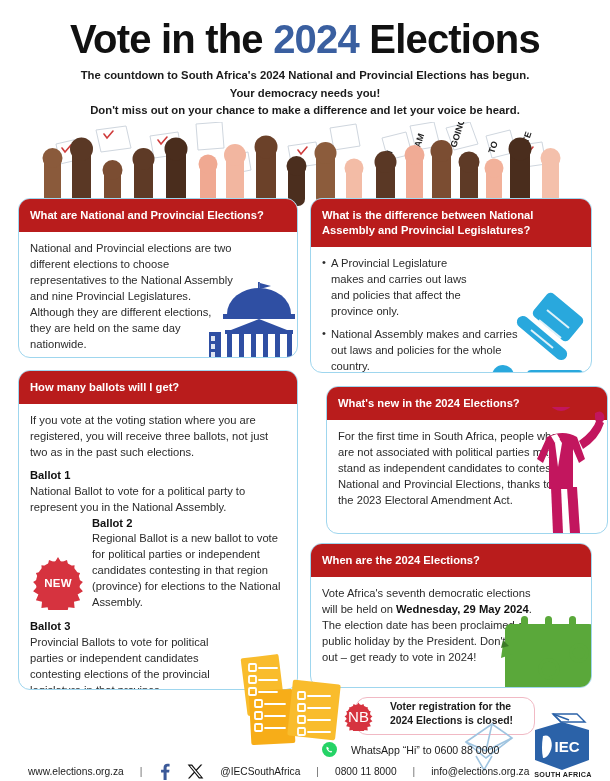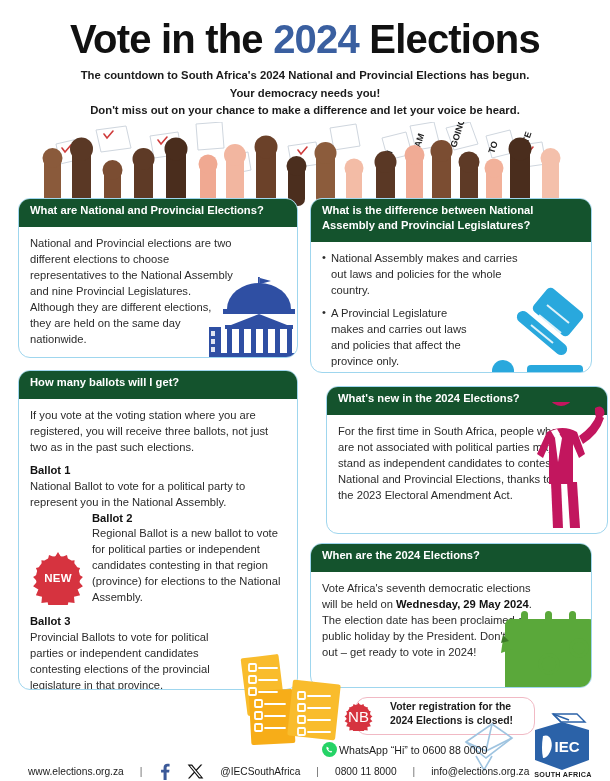--- a/index.html
+++ b/index.html
@@ -38,26 +38,26 @@
 
   
   .card {
     position:absolute;
     border:1.4px solid #9fd6ee;
     border-radius: 12px;
     background:#ffffff;
     overflow:hidden;
   }
   .card-head {
-    background:#14532d;
+    background:#b91c1c;
     color:#ffffff;
     font-size:11.2px;
     font-weight:bold;
     line-height:1.35;
-    padding:4px 11px 9px 11px;
+    padding:9px 11px 9px 11px;
   }
   .card-body {
     position:relative;
     padding:9px 11px 8px 11px;
     font-size:11.2px;
     color:#2b2b2b;
     line-height:1.42;
   }
   .card-body p { margin-bottom: 2px; }
   .bullets { list-style:none; }
@@ -116,21 +116,21 @@
   .nb-circle {
     position:absolute; left:344px; top:684px;
     width:29px; height:29px;
   }
   .nb-circle .lbl{
     position:absolute; inset:0; display:flex; align-items:center;
     justify-content:center; color:#fff; font-size:15px; font-weight:normal;
   }
   .whatsapp-row {
     position:absolute; left:322px; top:724px;
-    display:flex; align-items:center; gap:2px;
+    display:flex; align-items:center; gap:14px;
     font-size:10.6px; color:#1b1b1b;
   }
   .footer-line {
     position:absolute; left:28px; top:745px;
     display:flex; align-items:center; gap:16px;
     font-size:10.2px; color:#1b1b1b;
     white-space:nowrap;
   }
   .fb-icon { width:13px; height:17px; }
   .x-icon  { width:17px; height:15px; }
@@ -300,22 +300,22 @@
             <rect x="2" y="72" width="4" height="5"></rect>
         </g>
       </svg>
     </div>
   </div>
 
   <div class="card" id="card-difference">
     <div class="card-head">What is the difference between National Assembly and Provincial Legislatures?</div>
     <div class="card-body">
       <ul class="bullets">
+        <li style="width:155px">A Provincial Legislature makes and carries out laws and policies that affect the province only.</li>
         <li style="width:200px">National Assembly makes and carries out laws and policies for the whole country.</li>
-        <li style="width:155px">A Provincial Legislature makes and carries out laws and policies that affect the province only.</li>
       </ul>
       <svg class="art" id="art-gavel" viewBox="0 0 118 108" xmlns="http://www.w3.org/2000/svg">
         <g fill="#29a8dd">
           <rect x="58" y="14" width="46" height="30" rx="5" transform="rotate(40 81 29)"></rect>
           <rect x="34" y="44" width="62" height="12" rx="6" transform="rotate(40 65 50)"></rect>
           <circle cx="26" cy="88" r="11"></circle>
           <rect x="50" y="82" width="56" height="11" rx="4"></rect>
           <rect x="44" y="96" width="70" height="10" rx="3"></rect>
         </g>
         <g stroke="#ffffff" stroke-width="2" fill="none" opacity="0.85">

